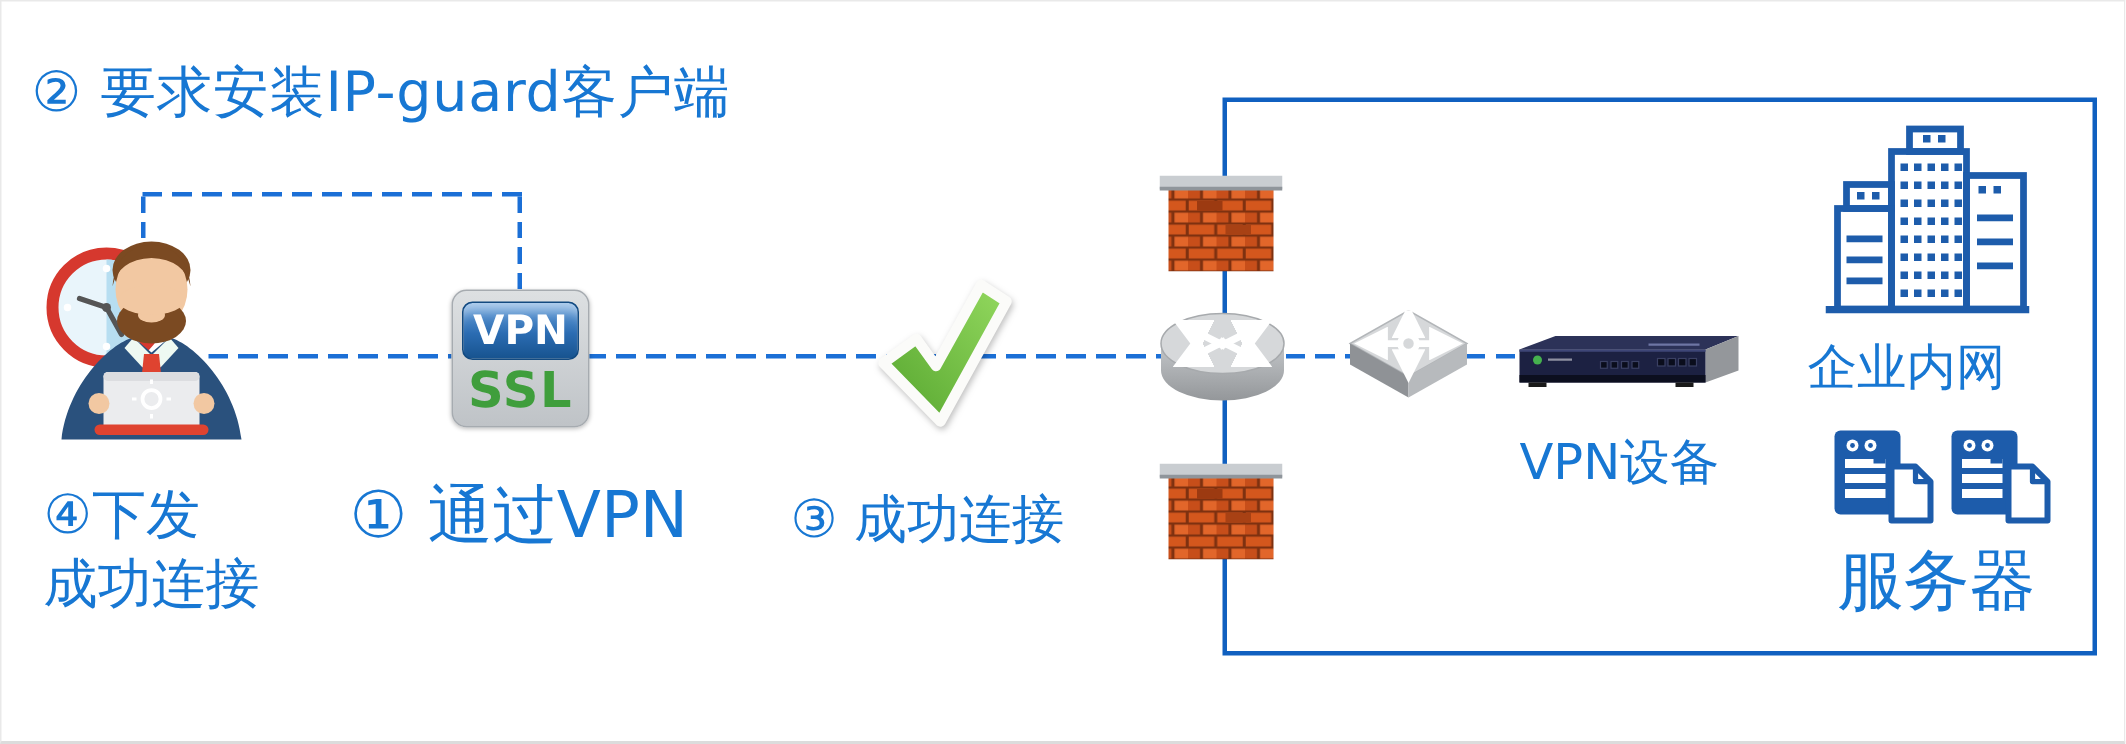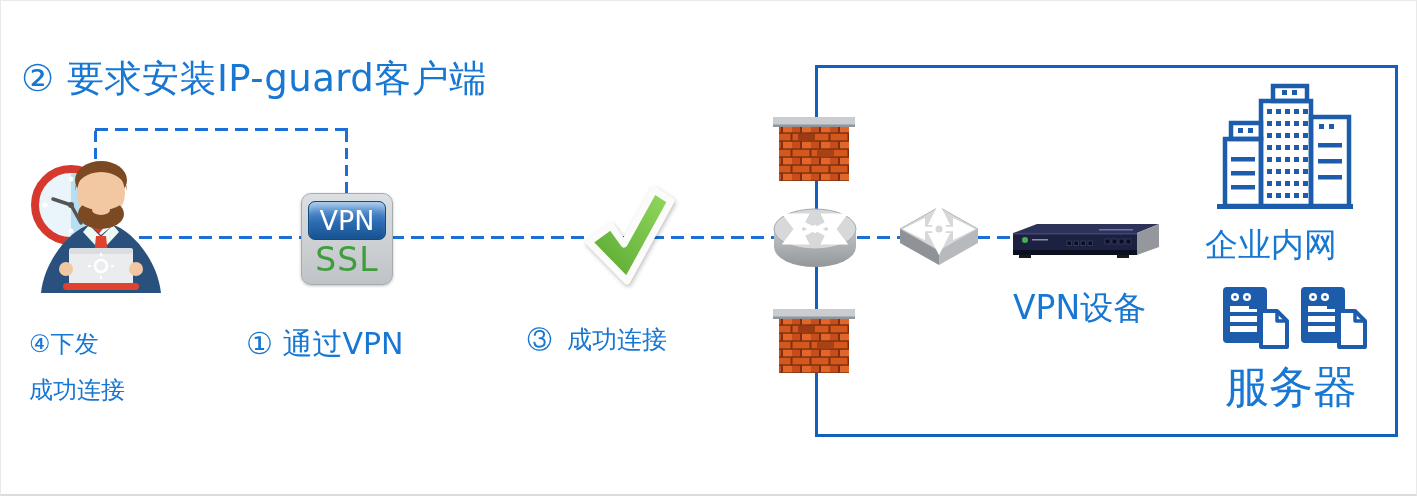--- a/index.html
+++ b/index.html
@@ -9,24 +9,24 @@
     --dash_blue:#1b6fd6;
     --ssl_green:#3f9e3c;
   }
   *{margin:0;padding:0;box-sizing:border-box;}
   body{background:#fff;font-family:"DejaVu Sans","Liberation Sans",sans-serif;}
   .stage{
     position:relative;width:1417px;height:496px;background:#ffffff;
     border:1px solid #e9e9e9;border-bottom:2px solid #dcdcdc;overflow:hidden;
   }
   .txt{position:absolute;color:var(--text_blue);white-space:pre;}
-  .title{left:20px;top:53px;font-size:37px;letter-spacing:.5px;}
-  .step4{left:28px;top:320px;font-size:24px;line-height:46px;}
-  .step1{left:245px;top:320px;font-size:30px;line-height:46px;}
-  .step3{left:526px;top:322px;font-size:25px;font-family:Liberation Mono, monospace;}
+  .title{left:20px;top:36px;font-size:37px;letter-spacing:.5px;}
+  .step4{left:28px;top:320px;font-size:36px;line-height:46px;}
+  .step1{left:232px;top:320px;font-size:43px;line-height:46px;}
+  .step3{left:526px;top:322px;font-size:35px;}
   .vpn-device-label{left:1012px;top:285px;font-size:33px;}
   .intranet-label{left:1204px;top:222px;font-size:33px;font-family:Liberation Mono, monospace;}
   .server-label{left:1224px;top:357px;font-size:44px;}
 
   .dash-h{position:absolute;height:3px;
     background-image:repeating-linear-gradient(90deg,var(--dash_blue) 0 13px,transparent 13px 20px);}
   .dash-v{position:absolute;width:3px;
     background-image:repeating-linear-gradient(180deg,var(--dash_blue) 0 11px,transparent 11px 17px);}
   .bracket-h{left:94px;top:127px;width:253px;}
   .bracket-v1{left:93px;top:130px;height:34px;}
@@ -40,23 +40,23 @@
     border:3px solid var(--boundary_blue);}
 
   .icon{position:absolute;}
   .blue-icon{color:var(--icon_blue);}
 
   .vpnssl{left:300px;top:192px;width:92px;height:92px;border-radius:10px;
     background:linear-gradient(#dde0e2,#bfc3c7);border:1px solid #a6abb0;
     box-shadow:0 1px 3px rgba(0,0,0,.25);text-align:center;}
   .vpn-badge{width:78px;height:39px;margin:7px auto 0;border-radius:7px;
     background:linear-gradient(#6aa2dc,#2b6cb2 55%,#17538f);
-    border:1px solid #134a80;color:#fff;font-weight:normal;font-size:27px;line-height:37px;
+    border:1px solid #134a80;color:#fff;font-weight:bold;font-size:27px;line-height:37px;
     box-shadow:inset 0 11px 8px -6px rgba(255,255,255,.5);}
-  .ssl-text{font-size:33px;font-weight:normal;color:var(--ssl_green);line-height:40px;letter-spacing:1px;}
+  .ssl-text{font-size:33px;font-weight:bold;color:var(--ssl_green);line-height:40px;letter-spacing:1px;}
 </style>
 </head>
 <body>
 
 <div class="stage">
 
   <div class="txt title">② 要求安装IP-guard客户端</div>
 
   <div class="boundary"></div>
 

